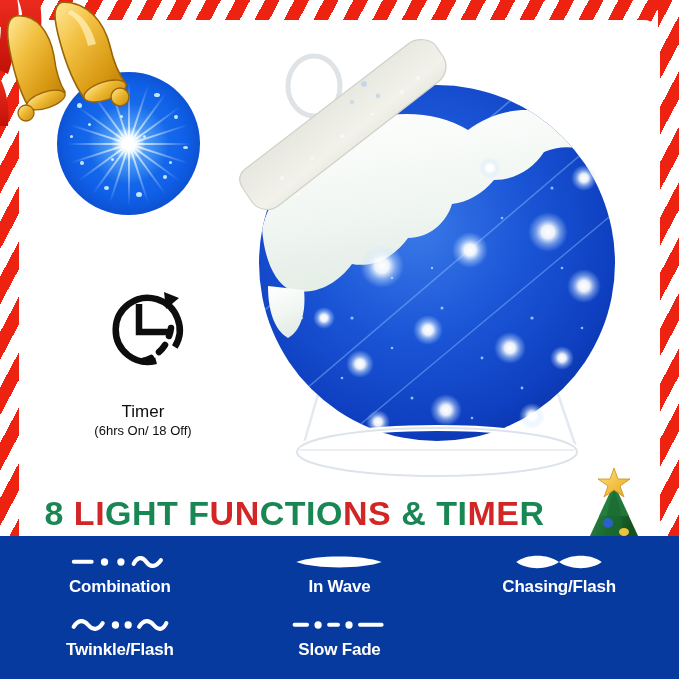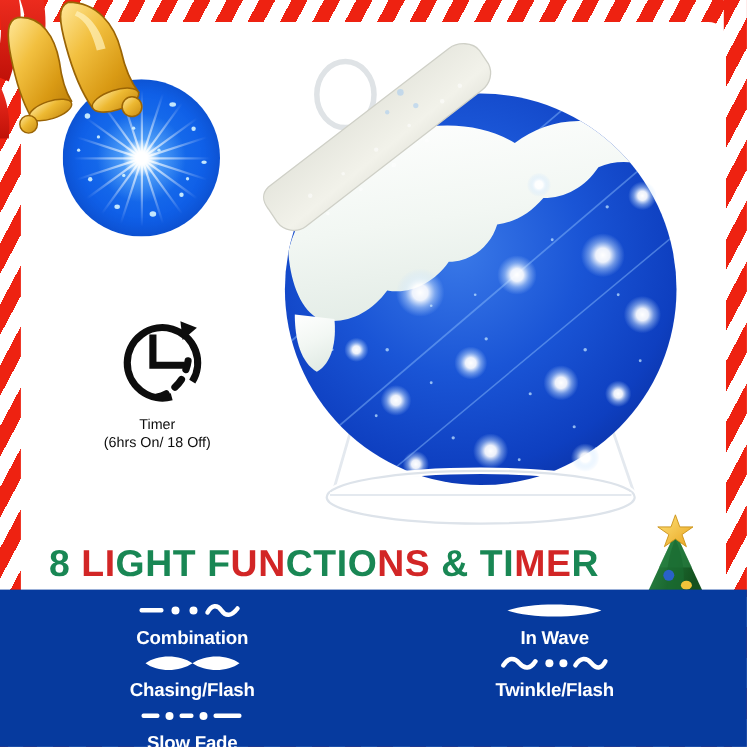--- a/index.html
+++ b/index.html
@@ -84,23 +84,23 @@
   
   .timer-block {
     position: absolute;
     top: 278px; left: 38px;
     width: 210px;
     text-align: center;
     z-index: 50;
   }
   .timer-icon { width: 118px; height: 100px; margin: 0 auto; display: block; }
   .timer-label {
-    font-size: 13px;
+    font-size: 17px;
     color: #0d0d0d;
-    margin-top: 0;
+    margin-top: 24px;
     line-height: 1.22;
     font-family: "Liberation Sans", sans-serif;
   }
   .timer-sub {
     font-size: 13px;
     color: #0d0d0d;
     line-height: 1.22;
   }
 
   
@@ -134,21 +134,21 @@
   .panel {
     position: absolute;
     left: 0; top: 536px;
     width: 679px; height: 143px;
     background: #063a9e;
     z-index: 70;
   }
   .grid {
     position: absolute; inset: 0;
     display: grid;
-    grid-template-columns: repeat(2, 1fr);
+    grid-template-columns: repeat(3, 1fr);
     grid-template-rows: repeat(2, 1fr);
     padding: 6px 10px 12px 10px;
   }
   .cell {
     display: flex;
     flex-direction: column;
     align-items: center;
     justify-content: center;
     gap: 2px;
   }

